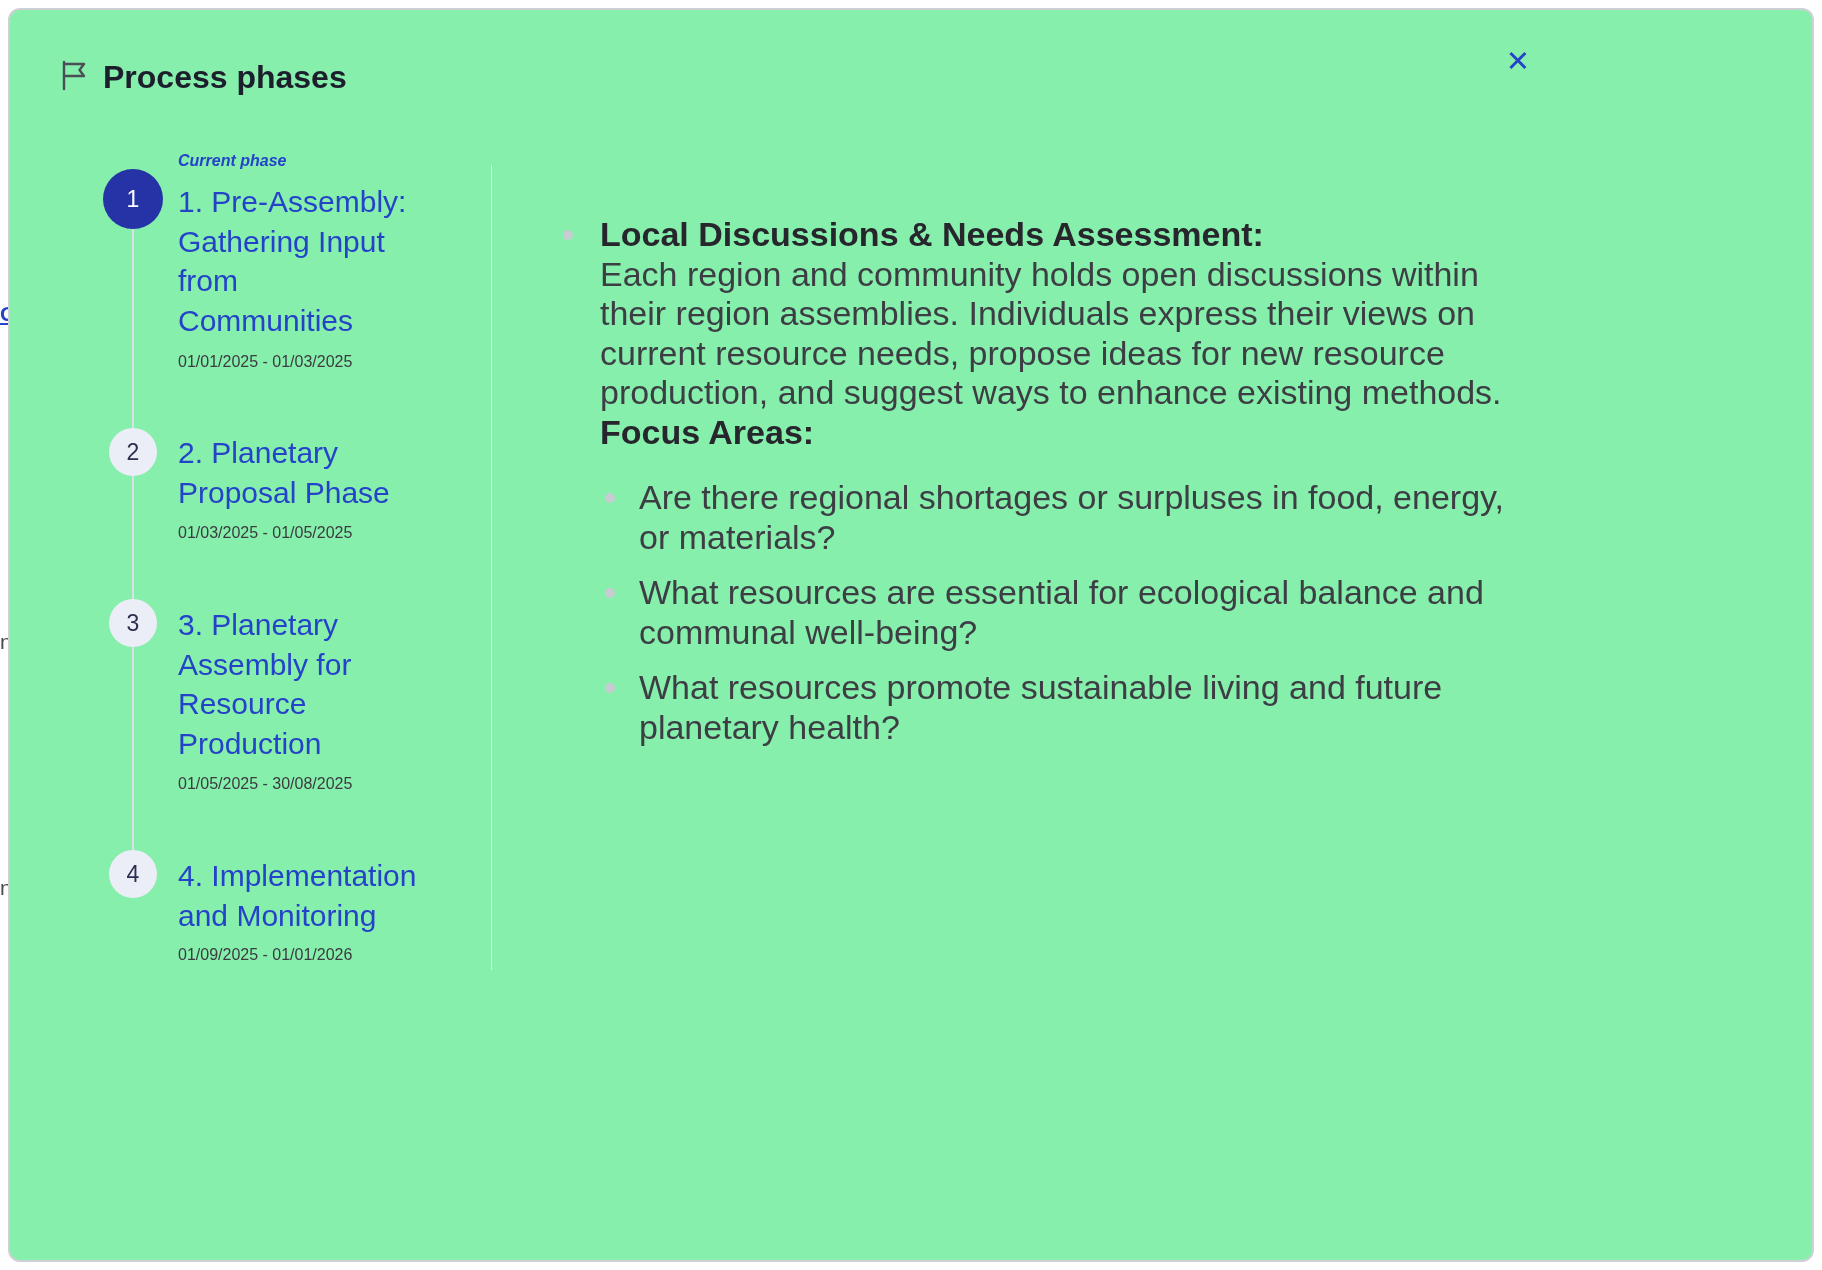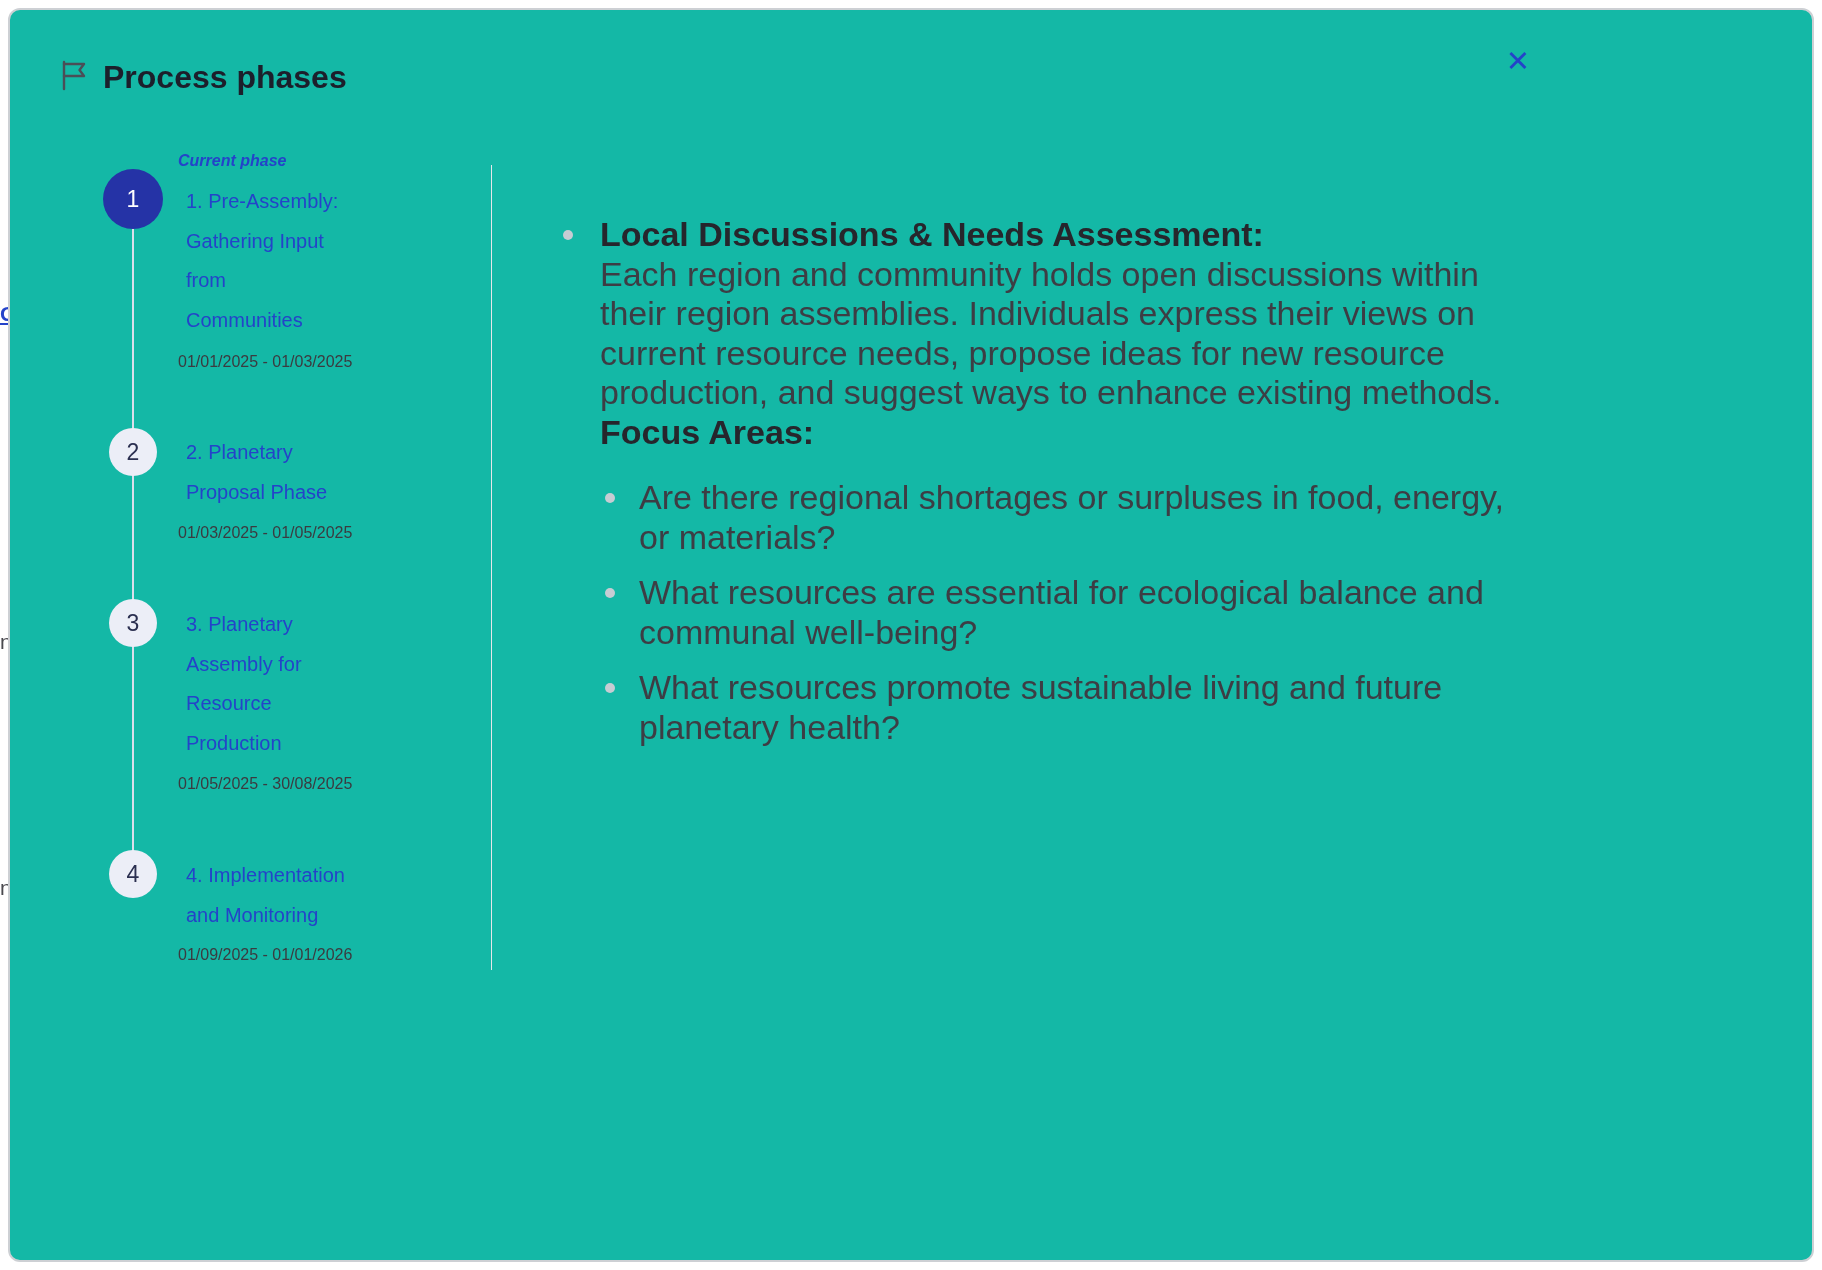--- a/index.html
+++ b/index.html
@@ -14,21 +14,21 @@
   
   .backdrop { position:absolute; inset:0; z-index:1; background:#ffffff; }
   .bg-frag { position:absolute; left:0; font-size:21px; }
   .bg-frag.link { color:#2443c9; font-weight:700; text-decoration:underline; top:302px; }
   .bg-frag.g1 { color:#4a4a4f; top:630px; }
   .bg-frag.g2 { color:#4a4a4f; top:876px; }
 
   
   .modal {
     position:absolute; left:8px; top:8px; right:8px; bottom:8px;
-    background:#14b8a6;
+    background:#86efac;
     border:2px solid #cdd0d4;
     border-radius:12px;
     z-index:2;
   }
 
   .flag-icon { position:absolute; left:47px; top:48px; width:34px; height:34px; }
   .modal-title {
     position:absolute; left:93px; top:45px;
     font-size:32px; font-weight:700; color:#1c1f2b; line-height:44px;
   }
@@ -58,22 +58,22 @@
     left:99px; width:48px; height:48px;
     background:#eceef7; color:#2b2f50;
   }
   .c1 { top:159px; } .c2 { top:418px; } .c3 { top:589px; } .c4 { top:840px; }
 
   .current-label {
     position:absolute; left:168px; top:142px;
     font-size:16px; font-style:italic; font-weight:700; color:#2443c9;
   }
   .phase-title {
-    position:absolute; left:176px;
-    font-size:20px; line-height:39.5px; color:#2443c9;
+    position:absolute; left:168px;
+    font-size:30px; line-height:39.5px; color:#2443c9;
     white-space:pre-line; cursor:pointer; text-decoration:none;
   }
   .pt1 { top:172px; } .pt2 { top:423px; } .pt3 { top:595px; } .pt4 { top:846px; }
   .phase-dates {
     position:absolute; left:168px;
     font-size:16px; color:#3b3b40;
   }
   .pd1 { top:343px; } .pd2 { top:514px; } .pd3 { top:765px; } .pd4 { top:936px; }
 
   .divider {

